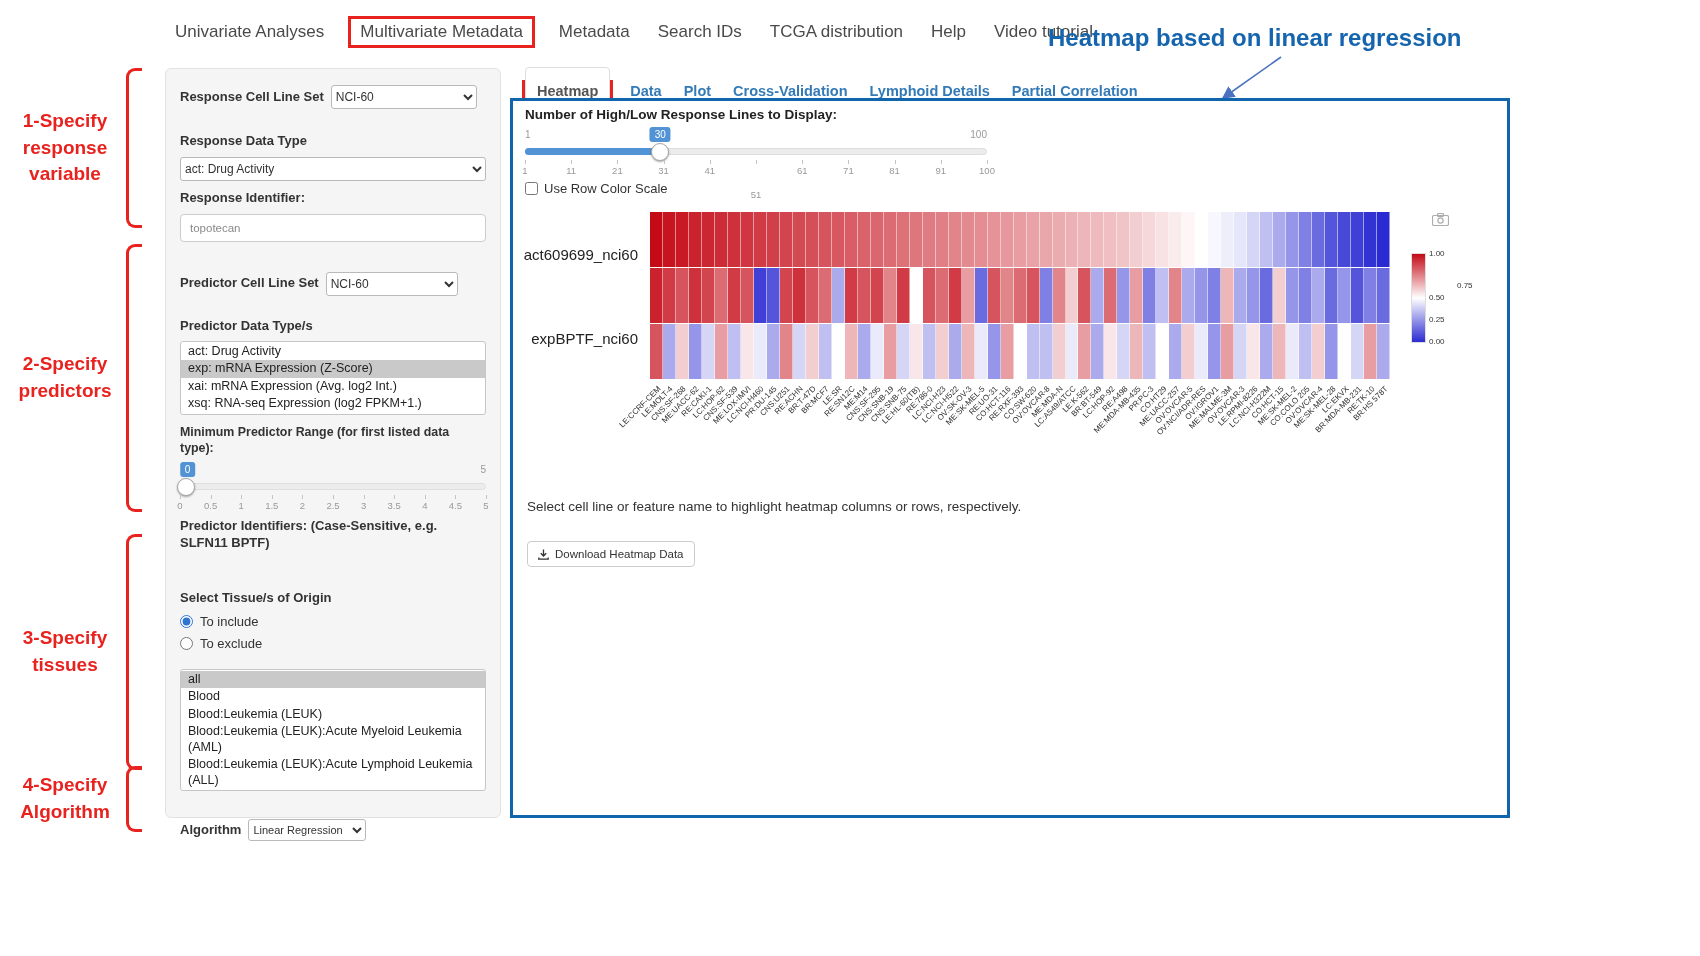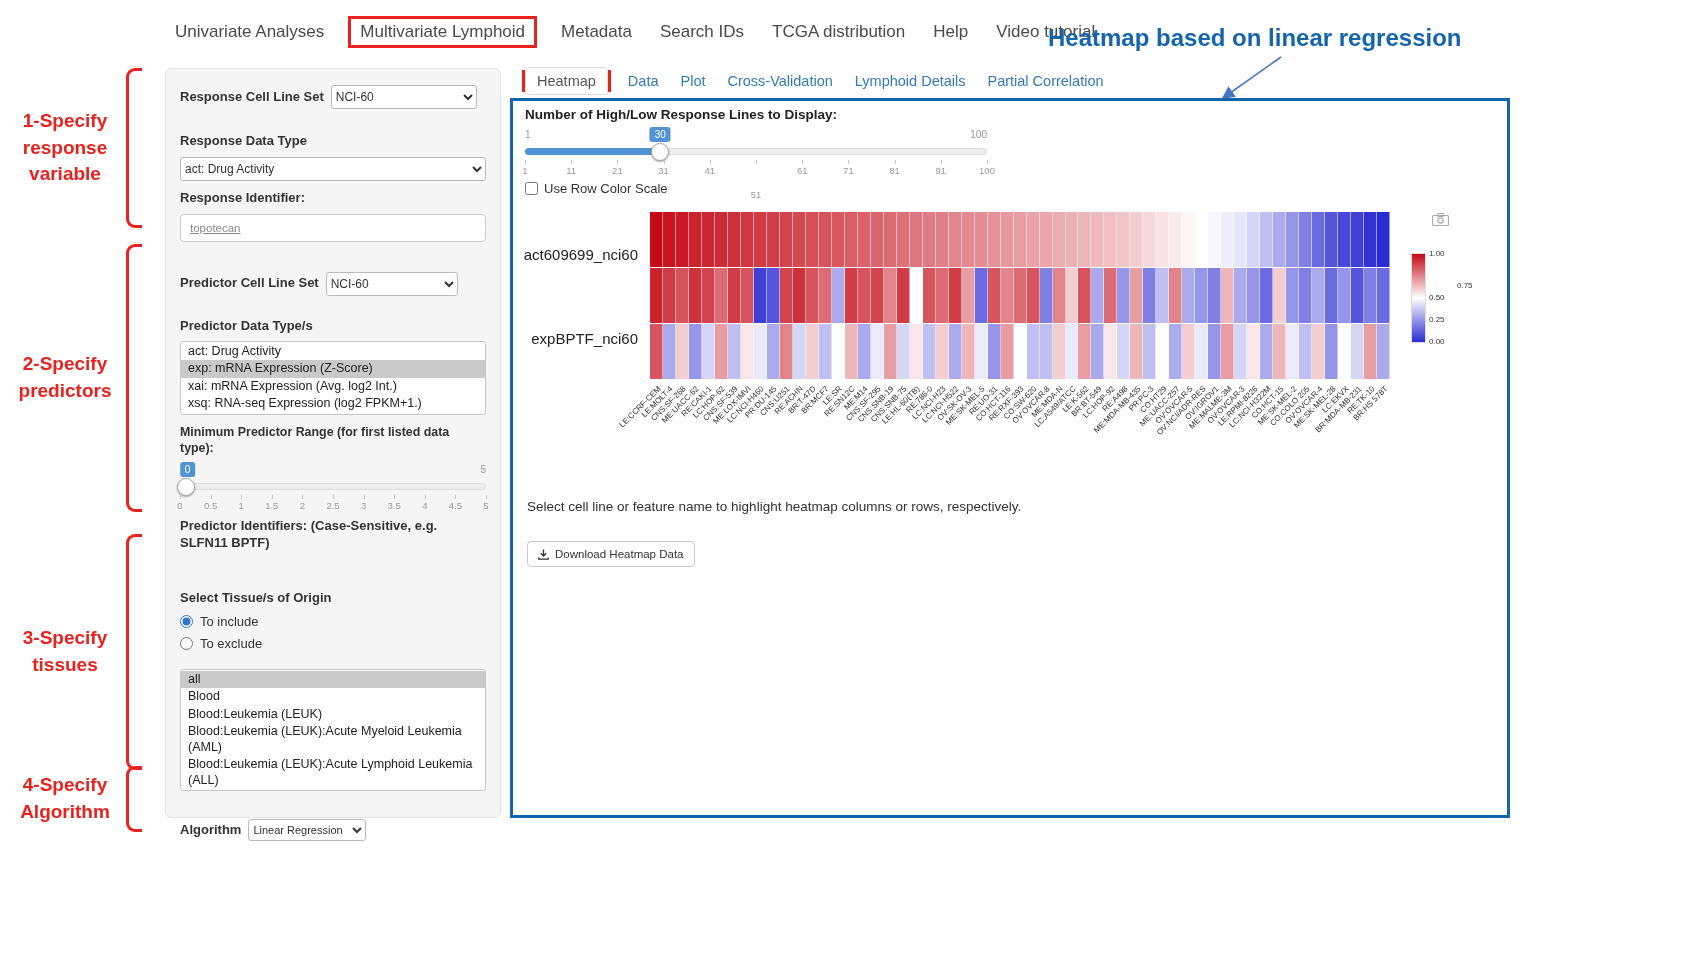--- a/index.html
+++ b/index.html
@@ -47,21 +47,21 @@
     border-radius:50%;transform:translateX(-50%);box-shadow:0 1px 2px rgba(0,0,0,.35);cursor:pointer;}
   .irs-badge{position:absolute;top:4px;transform:translateX(-50%);background:#5193d4;color:#fff;
     font-size:10px;padding:1px 5px;border-radius:3px;line-height:1.3;}
   .irs-minmax{position:absolute;top:6px;font-size:10px;color:#999;}
   .irs-grid{position:absolute;left:0;right:0;top:37px;height:18px;}
   .irs-grid span{position:absolute;transform:translateX(-50%);top:5px;font-size:9.5px;color:#999;}
   .irs-grid i{position:absolute;width:1px;height:4px;background:#c4c4c4;top:0;}
 
   
   #tab-bar{position:absolute;left:522px;top:68px;display:flex;align-items:center;font-size:14.5px;}
-  .tab{color:#337ab7;padding:5px 11px;cursor:pointer;white-space:nowrap;}
+  .tab{color:#337ab7;padding:15px 11px;cursor:pointer;white-space:nowrap;font-weight:bold;}
   .tab.active{color:#555;background:#fff;border:1px solid #ddd;border-radius:4px 4px 0 0;}
   .tab-redbox{display:inline-block;border:3px solid #e8231f;margin-right:6px;}
 
   
   #heatmap-panel{position:absolute;left:510px;top:98px;width:1000px;height:720px;background:#fff;
     border:3px solid #1065ad;box-sizing:border-box;}
   #lines-slider-label{position:absolute;left:12px;top:6px;font-weight:bold;font-size:13.5px;color:#222;}
   #lines-slider{position:absolute;left:12px;top:22px;width:462px;}
   #row-color-row{position:absolute;left:12px;top:80px;display:flex;align-items:center;gap:6px;font-size:13px;color:#333;}
   #hm-rowlabels{position:absolute;left:0;top:111px;width:132px;height:168px;display:flex;flex-direction:column;}
@@ -80,21 +80,21 @@
   #hint-text{position:absolute;left:14px;top:398px;font-size:13.5px;color:#333;}
   #download-btn{position:absolute;left:14px;top:440px;display:inline-flex;align-items:center;gap:6px;
     background:#fff;border:1px solid #ccc;border-radius:4px;padding:6px 10px;font-size:11.5px;color:#333;
     cursor:pointer;font-family:"Liberation Sans",sans-serif;}
 </style>
 </head>
 <body>
 
 <nav id="top-nav">
     <span class="nav-item">Univariate Analyses</span>
-    <span class="nav-item nav-red-box">Multivariate Lymphoid</span>
+    <span class="nav-item nav-red-box">Multivariate Metadata</span>
     <span class="nav-item">Metadata</span>
     <span class="nav-item">Search IDs</span>
     <span class="nav-item">TCGA distribution</span>
     <span class="nav-item">Help</span>
     <span class="nav-item">Video tutorial</span>
   </nav>
 
 <div id="blue-heading">Heatmap based on linear regression</div>
 <svg id="annotation-arrow" width="130" height="58">
   <defs>
@@ -134,21 +134,21 @@
       <option>NCI-60</option>
     </select>
   </div>
 
   <div class="b-label" style="margin-top:24px">Response Data Type</div>
   <select class="sel" style="width:100%;margin-top:7px">
     <option>act: Drug Activity</option>
   </select>
 
   <div class="b-label" style="margin-top:9px">Response Identifier:</div>
-  <input class="txt" style="margin-top: 7px; text-decoration: underline;" value="topotecan">
+  <input class="txt" style="margin-top: 7px;" value="topotecan">
 
   <div class="inline-row" style="margin-top:30px">
     <span class="b-label">Predictor Cell Line Set</span>
     <select class="sel" style="width:132px">
       <option>NCI-60</option>
     </select>
   </div>
 
   <div class="b-label" style="margin-top:22px">Predictor Data Type/s</div>
   <div class="listbox" style="margin-top:6px" id="predictor-data-types-list">

